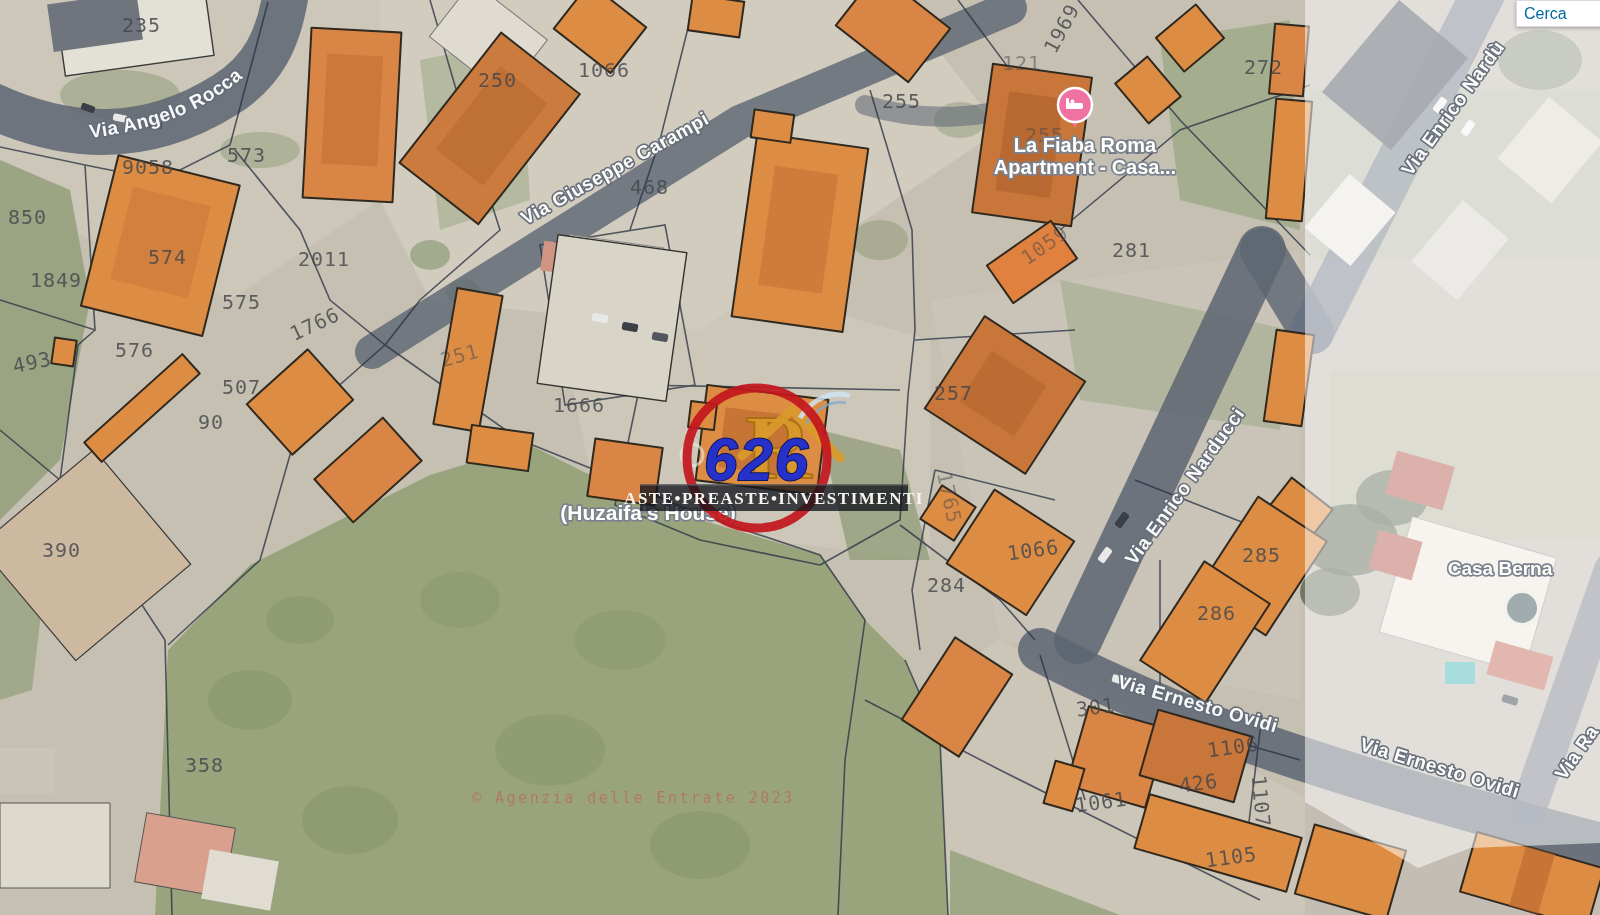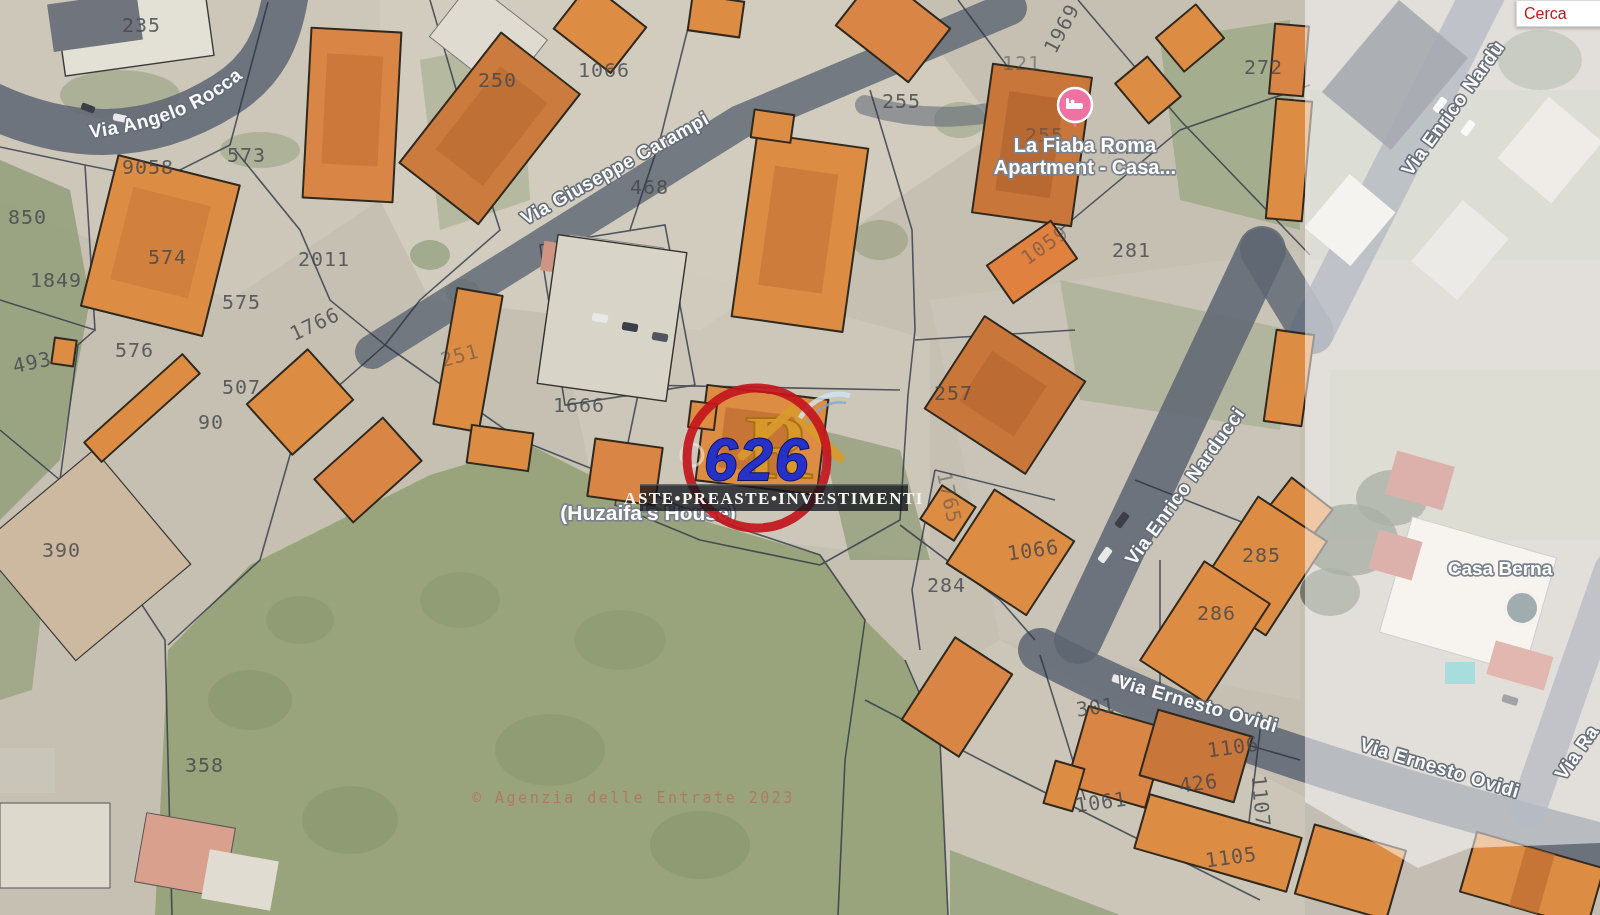--- a/index.html
+++ b/index.html
@@ -16,21 +16,21 @@
              stroke-width:3.4px;paint-order:stroke;stroke-linejoin:round;}
   .watermark{font:15px "DejaVu Sans Mono",monospace;fill:#c25544;opacity:.52;letter-spacing:2.5px;}
   .logo-num{font:bold italic 60px "Liberation Sans",sans-serif;fill:#2531c9;stroke:#0d1560;
             stroke-width:2px;paint-order:stroke;letter-spacing:2px;}
   .logo-mono{font:bold 92px "Liberation Serif",serif;fill:#d99a2b;stroke:#a86f12;stroke-width:2px;opacity:.92;}
   .banner-text{font:bold 17px "Liberation Serif",serif;fill:#f6f4ef;letter-spacing:1.5px;}
   
   .search{position:absolute;left:1516px;top:0;width:120px;height:27px;background:#ffffff;
           border:1px solid #d9d9d9;box-shadow:0 1px 4px rgba(0,0,0,.3);
           display:flex;align-items:center;padding-left:7px;box-sizing:border-box;}
-  .search span{font:16px "Liberation Sans",sans-serif;color:#b91c1c;}
+  .search span{font:16px "Liberation Sans",sans-serif;color:#0369a1;}
 </style>
 </head>
 <body>
 
 <div class="stage">
 <svg width="1600" height="915" viewBox="0 0 1600 915">
 
   <rect x="0" y="0" width="1600" height="915" fill="#c6c0b2"></rect>
   <g stroke="none">
     <polygon points="380,0 900,0 1000,130 700,330 430,300 380,200" fill="#d3cec0" opacity=".8"></polygon>

